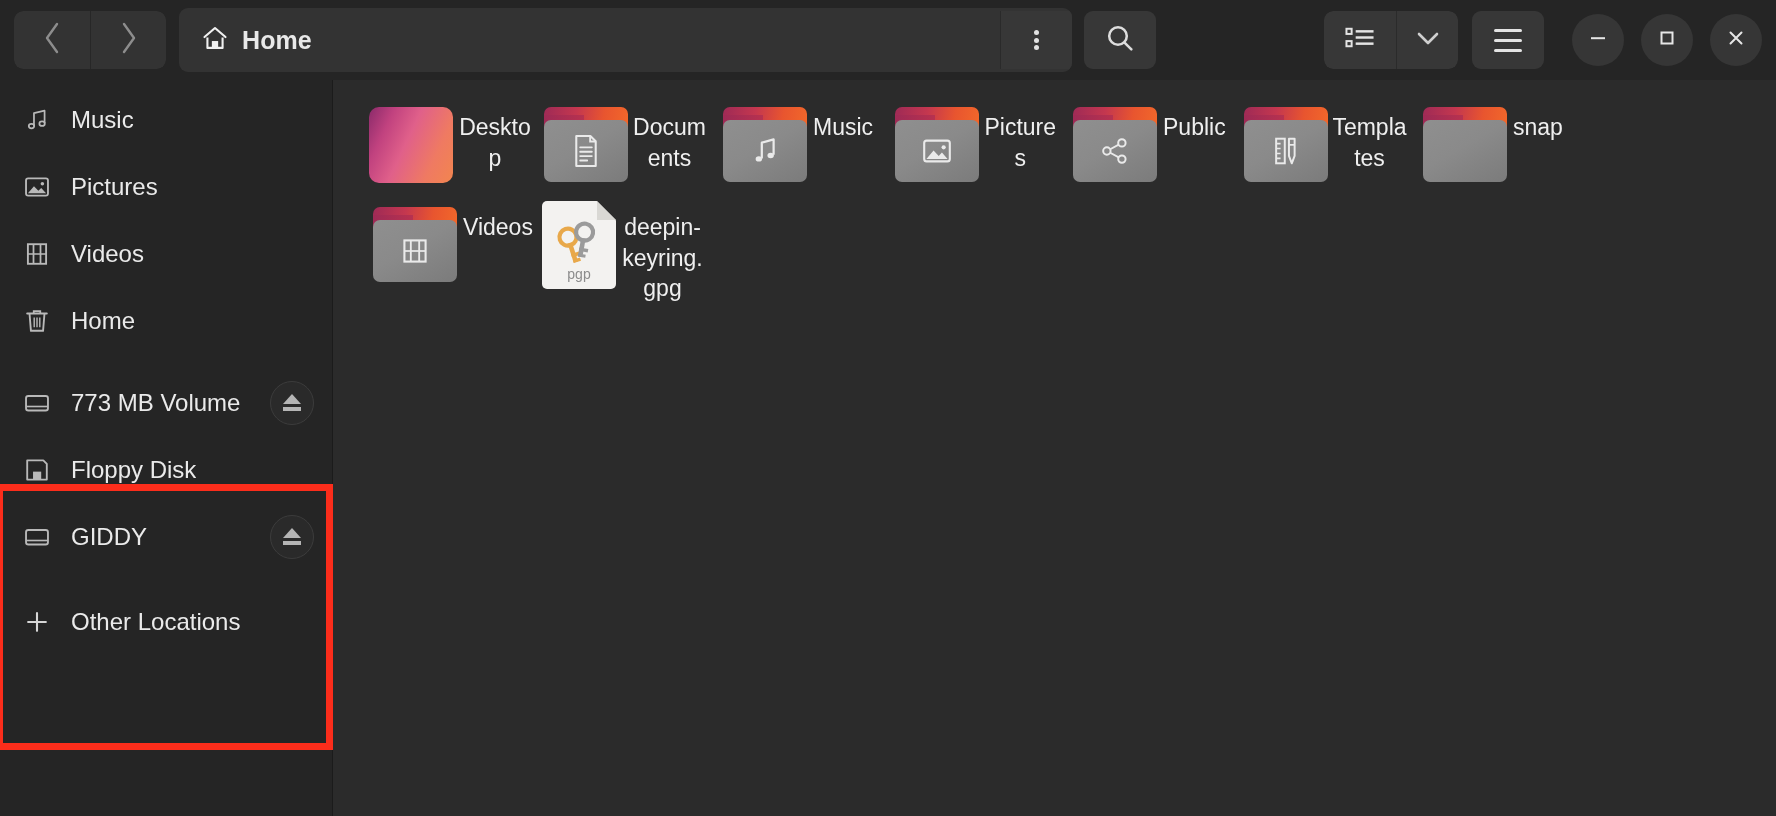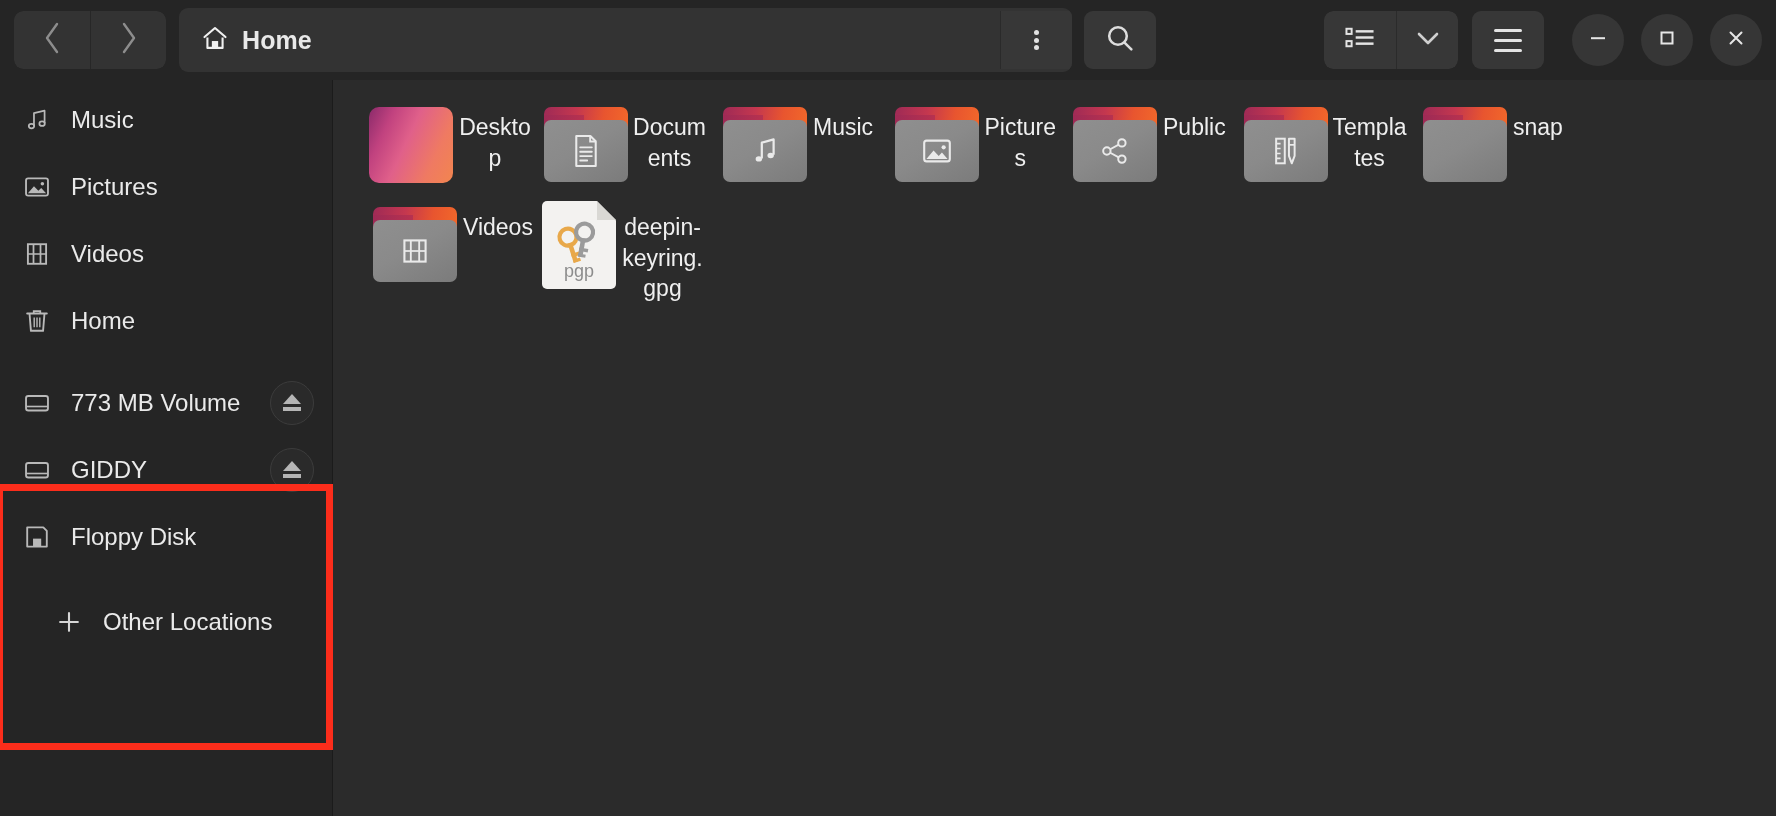--- a/index.html
+++ b/index.html
@@ -91,21 +91,21 @@
     display: flex; align-items: center; justify-content: center; cursor: pointer; flex: 0 0 44px;
   }
   .eject .tri { width: 0; height: 0; border-left: 9px solid transparent; border-right: 9px solid transparent; border-bottom: 10px solid #b5b5b5; }
   .eject .bar { width: 18px; height: 4px; background: #b5b5b5; margin-top: 3px; }
   .eject-inner { display: flex; flex-direction: column; align-items: center; }
 
   .highlight-box {
     position: absolute; left: -4px; top: 404px; width: 337px; height: 266px;
     border: 7px solid #fc2d1b; pointer-events: none; z-index: 9;
   }
-  .other-loc { margin-top: 18px; margin-left: 32px; }
+  .other-loc { margin-top: 18px; }
   .other-loc .side-icon { color: #d6d6d6; }
 
   
   .content { flex: 1 1 auto; background: #2b2b2b; padding: 14px 24px 0 30px; overflow: hidden; }
   .grid { display: flex; flex-wrap: wrap; align-content: flex-start; }
   .cell {
     width: 175px; padding: 8px 4px 6px; display: flex; flex-direction: row;
     align-items: flex-start; cursor: pointer;
   }
   .cell .iconwrap { width: 96px; height: 86px; display: flex; align-items: center; justify-content: center; }
@@ -137,21 +137,21 @@
     background: linear-gradient(115deg, #8a2a6a 0%, #c1427f 22%, #e0608a 45%, #ef7a62 75%, #f2854f 100%);
   }
   
   .gpgfile { position: relative; width: 74px; height: 88px; }
   .gpgfile .page {
     position: absolute; inset: 0; background: #f3f2f0; border-radius: 5px;
     clip-path: polygon(0 0, 74% 0, 100% 22%, 100% 100%, 0 100%);
   }
   .gpgfile .fold { position: absolute; right: 0; top: 0; width: 19px; height: 19px; background: #d9d8d4;
     clip-path: polygon(0 0, 100% 100%, 0 100%); }
-  .gpgfile .pgptext { position: absolute; bottom: 7px; left: 0; right: 0; text-align: center; font-size: 18px; color: #8c8c8c; font-family: "Liberation Sans", sans-serif; }
+  .gpgfile .pgptext { position: absolute; bottom: 7px; left: 0; right: 0; text-align: center; font-size: 14px; color: #8c8c8c; font-family: "Liberation Sans", sans-serif; }
   .gpgfile .keys { position: absolute; top: 16px; left: 11px; }
 </style>
 </head>
 <body>
 
 <div id="app">
 
   <div class="headerbar">
 
     <div class="btn-group">
@@ -318,41 +318,41 @@
             <span class="eject-inner">
                 <span class="tri"></span>
                 <span class="bar"></span>
               </span>
           </span>
         </div>
 
         <div class="side-item">
           <span class="side-icon">
             <svg width="28" height="28" viewBox="0 0 24 24">
+              <path d="M3.6 3.8 H17.4 L20.4 6.8 V20.2 H3.6 Z" fill="none" stroke="#b9b9b9" stroke-width="1.6" stroke-linejoin="round"></path>
+              <rect x="8.6" y="13.4" width="7" height="6.8" fill="#b9b9b9"></rect>
+            </svg>
+          </span>
+          <span class="side-label">Floppy Disk</span>
+        </div>
+
+        <div class="side-item">
+          <span class="side-icon">
+            <svg width="28" height="28" viewBox="0 0 24 24">
               <rect x="2.6" y="6" width="18.8" height="12.4" rx="2" fill="none" stroke="#b9b9b9" stroke-width="1.6"></rect>
               <path d="M2.6 15 H21.4" stroke="#b9b9b9" stroke-width="1.4"></path>
             </svg>
           </span>
           <span class="side-label">GIDDY</span>
           <span class="eject">
             <span class="eject-inner">
                 <span class="tri"></span>
                 <span class="bar"></span>
               </span>
           </span>
-        </div>
-
-        <div class="side-item">
-          <span class="side-icon">
-            <svg width="28" height="28" viewBox="0 0 24 24">
-              <path d="M3.6 3.8 H17.4 L20.4 6.8 V20.2 H3.6 Z" fill="none" stroke="#b9b9b9" stroke-width="1.6" stroke-linejoin="round"></path>
-              <rect x="8.6" y="13.4" width="7" height="6.8" fill="#b9b9b9"></rect>
-            </svg>
-          </span>
-          <span class="side-label">Floppy Disk</span>
         </div>
       </div>
 
       <div class="side-item other-loc">
         <span class="side-icon">
           <svg width="28" height="28" viewBox="0 0 24 24">
               <path d="M12 4.4 V19.6 M4.4 12 H19.6" stroke="#d6d6d6" stroke-width="1.8" stroke-linecap="round"></path>
             </svg>
         </span>
         <span class="side-label">Other Locations</span>

